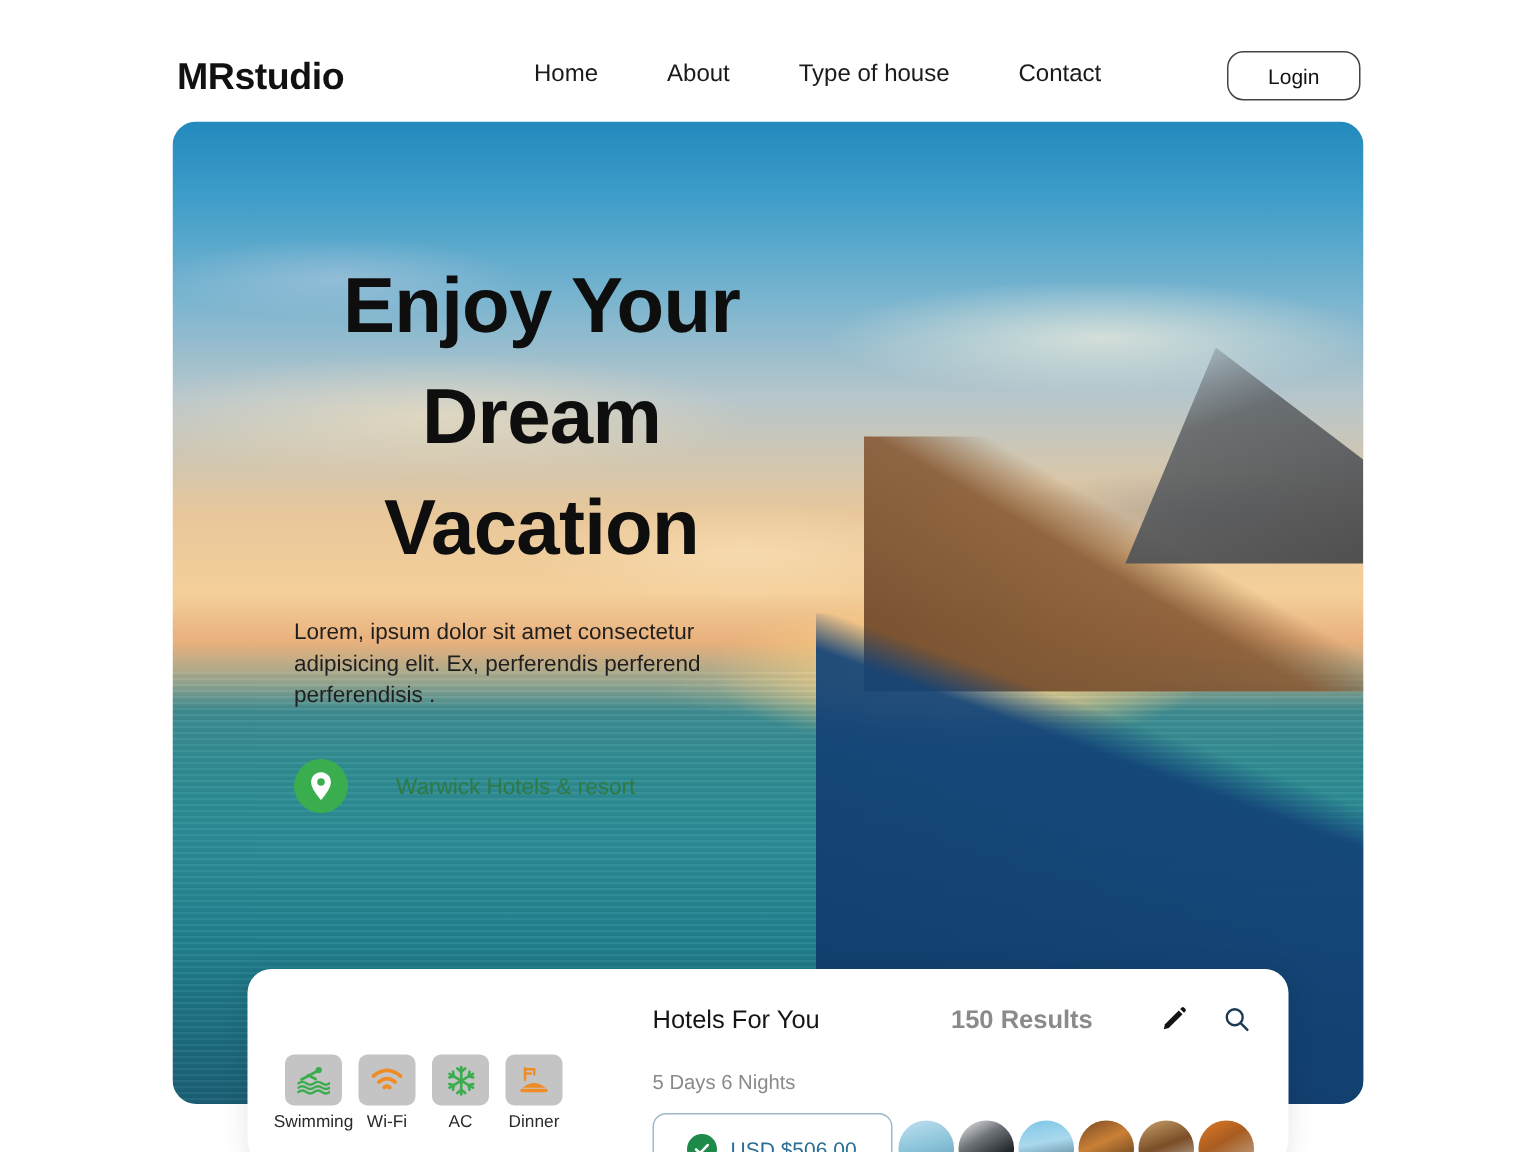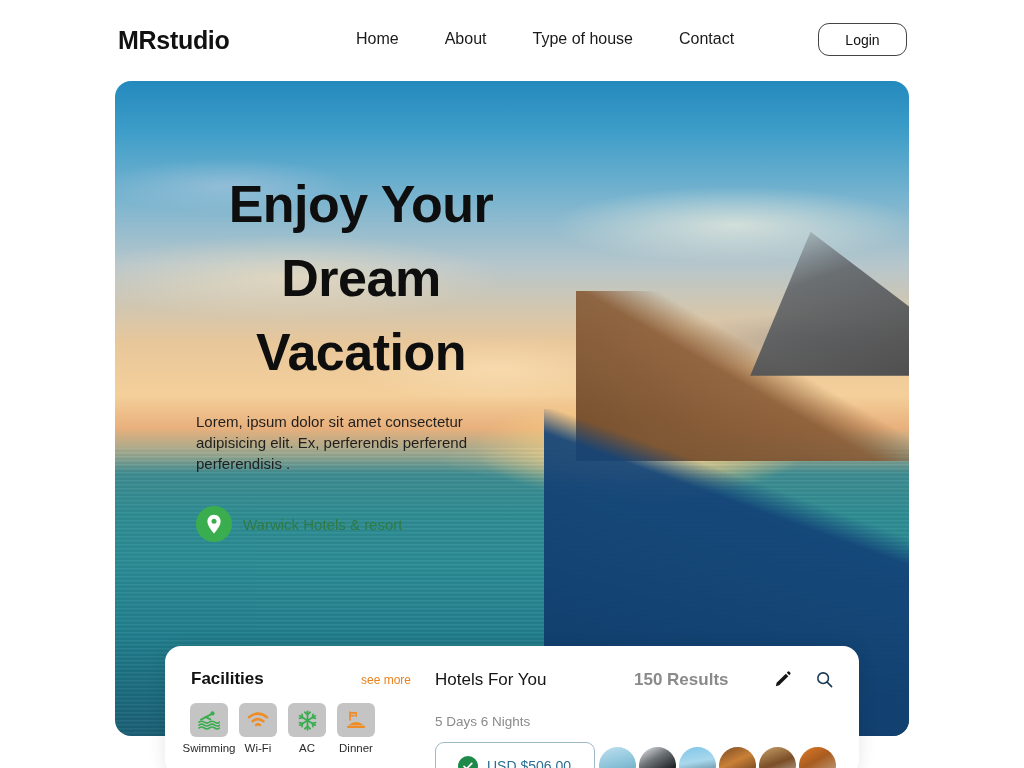--- a/index.html
+++ b/index.html
@@ -17,21 +17,21 @@
   .page {
     position: relative;
     width: 1024px;
     height: 768px;
     background: #ffffff;
   }
 
   
   .navbar {
     position: absolute;
-    left: 0; top: 7px;
+    left: 0; top: 18px;
     width: 1024px;
     height: 64px;
     display: flex;
     align-items: center;
     background: #ffffff;
   }
   .brand {
     position: absolute;
     left: 118px;
     top: 19px;
@@ -175,21 +175,21 @@
     font-size: 15px;
     line-height: 21px;
     color: #1f1f1f;
     width: 300px;
     font-weight: 400;
   }
   .hero-loc {
     margin-top: 32px;
     display: flex;
     align-items: center;
-    gap: 11px;
+    gap: 32px;
   }
   .pin {
     width: 36px;
     height: 36px;
     border-radius: 50%;
     background: #3aad4f;
     display: flex;
     align-items: center;
     justify-content: center;
     flex: 0 0 auto;
@@ -412,24 +412,20 @@
           </svg>
         </span>
         <span class="loc-text">Warwick Hotels &amp; resort</span>
       </div>
     </div>
   </div>
 
   <div class="bcard">
     <div class="bcard-inner">
 
-      <div class="fac-head">
-        <span class="fac-title">Facilities</span>
-        <a class="see-more" href="#">see more</a>
-      </div>
 
       <div class="fac-row">
 
         <div class="fac-item">
           <span class="fac-box">
             <svg width="22" height="20" viewBox="0 0 22 20" aria-hidden="true">
               <circle cx="14.5" cy="3.4" r="2.1" fill="#3aad4f"></circle>
               <path d="M3 9.6 L13 4.4" stroke="#3aad4f" stroke-width="1.9" stroke-linecap="round" fill="none"></path>
               <path d="M7.5 6.9 L12.4 9.4" stroke="#3aad4f" stroke-width="1.9" stroke-linecap="round" fill="none"></path>
               <path d="M1 12.2q2.6-1.9 5.2 0t5.2 0 5.2 0 5.2 0" stroke="#3aad4f" stroke-width="1.6" fill="none" stroke-linecap="round"></path>

